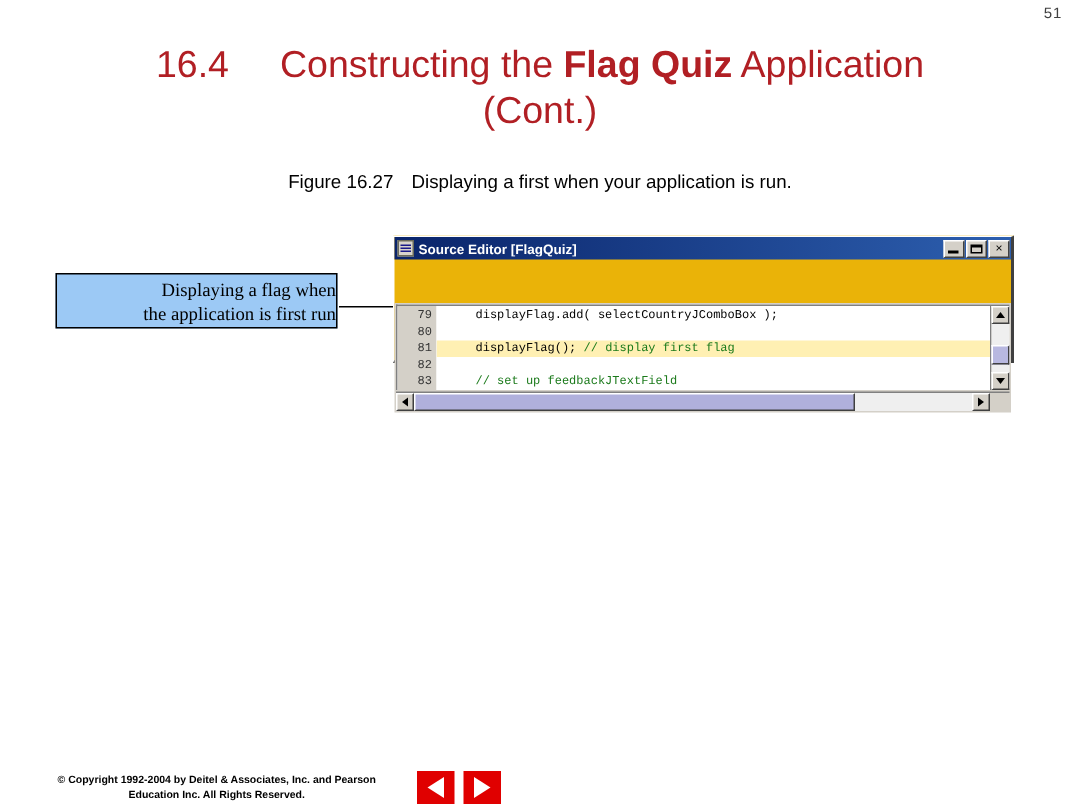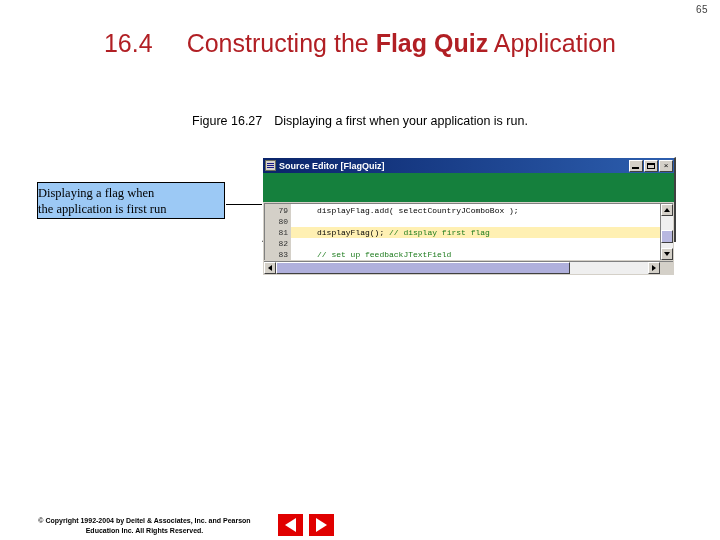--- a/index.html
+++ b/index.html
@@ -72,21 +72,21 @@
     position: absolute;
     left: 37px;
     top: 182px;
     width: 188px;
     height: 37px;
     background: #9CC9F5;
     border: 1px solid #000000;
     box-sizing: border-box;
     display: flex;
     flex-direction: column;
-    align-items: flex-start;
+    align-items: flex-end;
     justify-content: center;
     font-family: "Liberation Serif", serif;
     font-size: 12.5px;
     color: #000000;
     line-height: 16px;
     text-align: center;
   }
   #callout-line {
     position: absolute;
     left: 226px;
@@ -96,21 +96,21 @@
     background: #000000;
   }
 
   
   #editor-window {
     position: absolute;
     left: 262px;
     top: 157px;
     width: 414px;
     height: 85px;
-    background: #15803d;
+    background: #eab308;
     border-top: 1px solid #ffffff;
     border-left: 1px solid #ffffff;
     border-right: 2px solid #404040;
     border-bottom: 2px solid #404040;
     box-sizing: border-box;
     display: flex;
     flex-direction: column;
   }
   #editor-titlebar {
     height: 15px;
@@ -377,24 +377,25 @@
   .nav-tri-right {
     width: 0; height: 0;
     border-top: 7px solid transparent;
     border-bottom: 7px solid transparent;
     border-left: 11px solid #ffffff;
   }
 </style>
 </head>
 <body>
 
-<div id="page-number">65</div>
+<div id="page-number">51</div>
 
 <div id="slide-title">
   <span class="num">16.4</span><span>Constructing the </span><span class="strong">Flag Quiz</span><span> Application</span>
+  <span class="line2">(Cont.)</span>
 </div>
 
 <div id="figure-caption">
   <span class="figno">Figure 16.27</span><span>Displaying a first when your application is run.</span>
 </div>
 
 <div id="callout-box">
   <div>Displaying a flag when</div>
   <div>the application is first run</div>
 </div>

